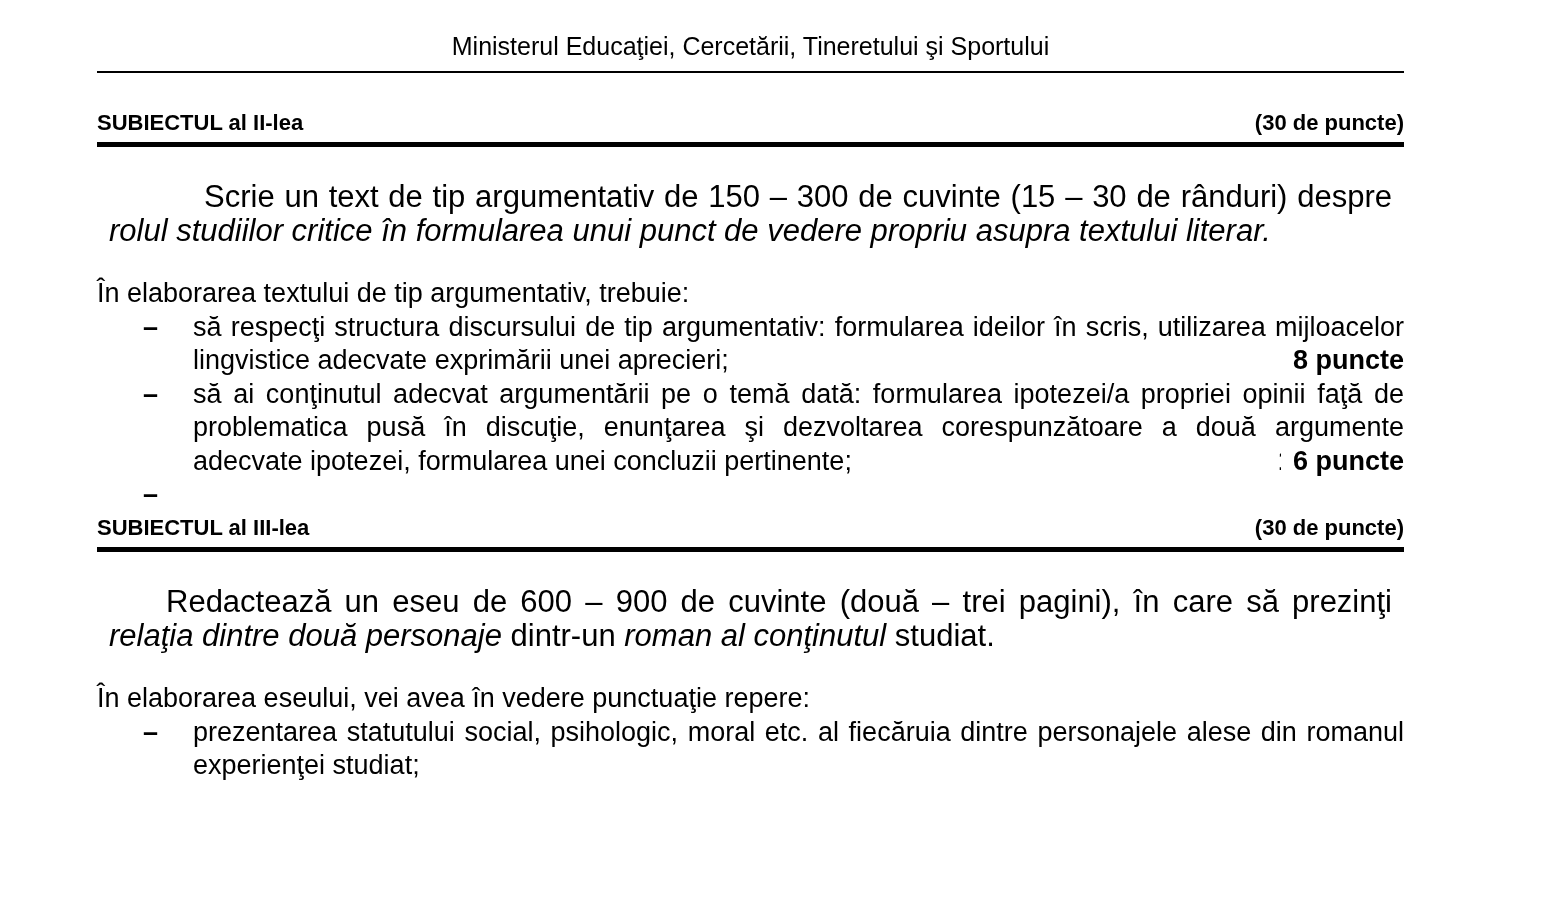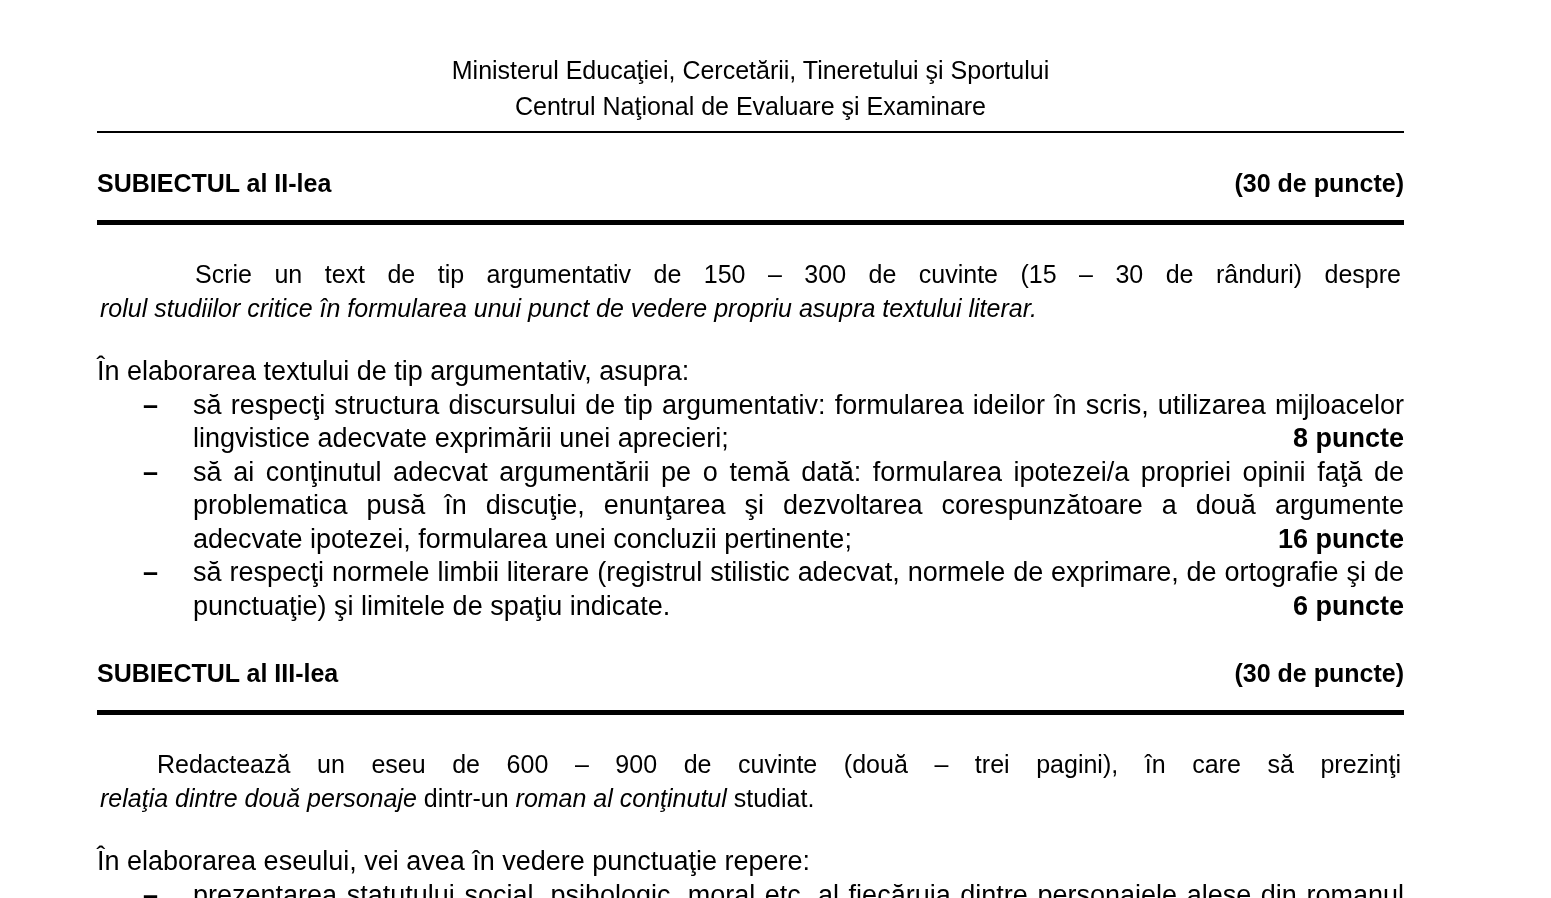--- a/index.html
+++ b/index.html
@@ -15,45 +15,45 @@
     overflow: hidden;
   }
   .page {
     box-sizing: border-box;
     width: 1551px;
     height: 898px;
     padding: 0 147px 0 97px;
     overflow: hidden;
   }
   .doc-header {
-    padding-top: 52px;
+    padding-top: 28px;
     text-align: center;
     font-size: 25px;
     line-height: 36px;
     white-space: nowrap;
   }
   .header-rule {
     border: none;
     border-top: 2px solid #000;
     margin: 7px 0 0 0;
   }
   .sec-heading {
     display: flex;
     justify-content: space-between;
     align-items: baseline;
     margin-top: 33px;
-    font-size: 25px;
+    font-size: 22px;
     font-weight: bold;
     line-height: 34px;
     border-bottom: 5px solid #000;
-    padding-bottom: 20px;
+    padding-bottom: 2px;
   }
   .para {
-    margin: 3px;
-    font-size: 25px;
+    margin: 12px;
+    font-size: 31px;
     line-height: 33.5px;
   }
   .task {
     margin-top: 33px;
   }
   .jline {
     text-align: justify;
     text-align-last: justify;
   }
   .indent-xl { text-indent: 95px; }
@@ -92,50 +92,48 @@
   }
   .it { font-style: italic; }
 </style>
 </head>
 <body>
 
 <div class="page">
 
   <div class="doc-header">
     <div>Ministerul Educaţiei, Cercetării, Tineretului şi Sportului</div>
-    <div>Centrul Naţional de Evaluare şi Examinare</div>
   </div>
   <hr class="header-rule">
 
   <div class="sec-heading">
     <span>SUBIECTUL al II-lea</span>
     <span>(30 de puncte)</span>
   </div>
 
   <div class="para task">
     <div class="jline indent-xl">Scrie un text de tip argumentativ de 150 – 300 de cuvinte (15 – 30 de rânduri) despre</div>
     <div class="it">rolul studiilor critice în formularea unui punct de vedere propriu asupra textului literar.</div>
   </div>
 
-  <p class="lead">În elaborarea textului de tip argumentativ, asupra:</p>
+  <p class="lead">În elaborarea textului de tip argumentativ, trebuie:</p>
 
   <div class="req-list">
     <div class="item">
       <span class="dash">–</span>
       <span>să respecţi structura discursului de tip argumentativ: formularea ideilor în scris, utilizarea mijloacelor lingvistice adecvate exprimării unei aprecieri;</span>
       <b class="pts">8 puncte</b>
     </div>
     <div class="item">
       <span class="dash">–</span>
       <span>să ai conţinutul adecvat argumentării pe o temă dată: formularea ipotezei/a propriei opinii faţă de problematica pusă în discuţie, enunţarea şi dezvoltarea corespunzătoare a două argumente adecvate ipotezei, formularea unei concluzii pertinente;</span>
       <b class="pts">16 puncte</b>
     </div>
     <div class="item">
       <span class="dash">–</span>
-      <span>să respecţi normele limbii literare (registrul stilistic adecvat, normele de exprimare, de ortografie şi de punctuaţie) şi limitele de spaţiu indicate.</span>
       <b class="pts">6 puncte</b>
     </div>
   </div>
 
   <div class="sec-heading">
     <span>SUBIECTUL al III-lea</span>
     <span>(30 de puncte)</span>
   </div>
 
   <div class="para task">

